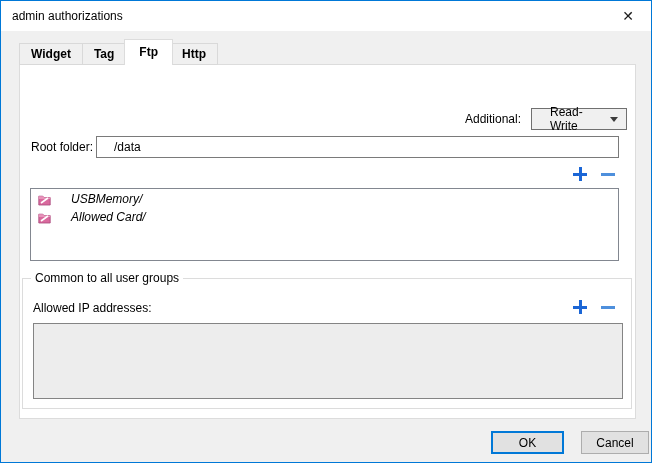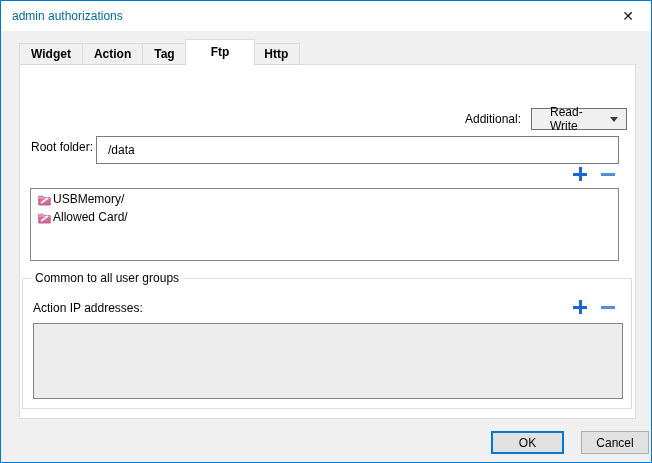--- a/index.html
+++ b/index.html
@@ -6,39 +6,39 @@
   html,body { background:#cfcfcf; }
   body { font-family:"Liberation Sans","DejaVu Sans",sans-serif; font-size:12px; color:#000; }
 
   .window{
     position:relative; width:652px; height:463px;
     background:#f0f0f0; border:1px solid #0078d7; overflow:hidden;
   }
 
   
   .titlebar{ position:absolute; left:0; top:0; width:100%; height:30px; background:#ffffff; }
-  .titlebar .title{ position:absolute; left:11px; top:8px; font-size:12px; color:#0369a1; }
+  .titlebar .title{ position:absolute; left:11px; top:8px; font-size:12px; color:#000000; }
   .close-btn{
     position:absolute; right:0; top:0; width:46px; height:30px;
     background:transparent; border:none; font-size:14px; color:#1a1a1a;
     display:flex; align-items:center; justify-content:center; cursor:default;
     font-family:"DejaVu Sans",sans-serif;
   }
 
   
   .tabs{ position:absolute; left:18px; top:38px; height:26px; display:flex; align-items:flex-end; z-index:2; }
   .tab{
     height:22px; line-height:20px; padding:0 11px; background:#f0f0f0;
     border:1px solid #d9d9d9; border-left:none; text-align:center;font-weight:bold;
   }
   .tab:first-child{ border-left:1px solid #d9d9d9; }
   .tab.active{
     height:26px; line-height:24px; background:#ffffff;
     border:1px solid #dcdcdc; border-bottom:none;
-    margin:0 -2px; padding:0 25px; position:relative; z-index:3;
+    margin:0 -2px; padding:0 14px; position:relative; z-index:3;
   }
 
   
   .panel{
     position:absolute; left:18px; top:63px; width:617px; height:355px;
     background:#ffffff; border:1px solid #dcdcdc; z-index:1;
   }
 
   
   .checkbox{ position:absolute; display:flex; align-items:center; gap:6px; }
@@ -60,40 +60,40 @@
     display:flex; align-items:center; padding:0 8px 0 18px; z-index:2;
   }
   .dropdown .dd-value{ flex:1; }
   .dropdown .dd-arrow{
     width:0; height:0; border-left:4px solid transparent; border-right:4px solid transparent;
     border-top:5px solid #3b3b3b;
   }
 
   
   .text-input{
-    position:absolute; left:95px; top:135px; width:523px; height:28px;
-    border:1px solid #7a7a7a; background:#fff; font:inherit; padding:0 11px; z-index:2;
+    position:absolute; left:95px; top:135px; width:523px; height:22px;
+    border:1px solid #7a7a7a; background:#fff; font:inherit; padding:0 17px; z-index:2;
   }
 
   .label{ position:absolute; white-space:nowrap; z-index:2; }
 
   
   .icon-plus{ position:absolute; width:16px; height:16px; z-index:2; cursor:default; }
   .icon-plus::before{ content:""; position:absolute; left:1px; top:6.5px; width:14px; height:3px; background:#1b66d6; }
   .icon-plus::after{ content:""; position:absolute; left:6.5px; top:1px; width:3px; height:14px; background:#1b66d6; }
   .icon-minus{ position:absolute; width:16px; height:16px; z-index:2; cursor:default; }
   .icon-minus::before{ content:""; position:absolute; left:1px; top:6.5px; width:14px; height:3px; background:#4e8fdc; }
 
   
   .listbox{
     position:absolute; left:29px; top:187px; width:589px; height:73px;
     background:#fff; border:1px solid #828790; z-index:2; overflow:hidden;
   }
   .list-item{ display:flex; align-items:center; height:16px; padding-left:7px; margin-top:2px; }
-  .list-item .li-text{ margin-left:2px; white-space:nowrap; }
+  .list-item .li-text{ margin-left:20px; white-space:nowrap;font-style:italic; }
   .folder-svg{ width:13px; height:13px; display:block; }
 
   
   .groupbox{
     position:absolute; left:21px; top:277px; width:610px; height:131px;
     border:1px solid #dcdcdc; z-index:2;
   }
   .groupbox .legend{
     position:absolute; left:8px; top:-8px; background:#ffffff; padding:0 4px; white-space:nowrap;
   }
@@ -118,21 +118,20 @@
 
   <div class="titlebar">
     <span class="title">admin authorizations</span>
     <button class="close-btn">
       <span>✕</span>
     </button>
   </div>
 
   <div class="tabs">
     <div class="tab">Widget</div>
-    <div class="tab">Action</div>
     <div class="tab">Tag</div>
     <div class="tab active">Ftp</div>
     <div class="tab">Http</div>
   </div>
 
   <div class="panel"></div>
 
   <div class="checkbox checked" style="left:470px; top:85px;">
     <span class="box"></span>
     <span class="cb-label">Enable FTP authorization</span>
@@ -166,21 +165,21 @@
         <line x1="3" y1="10" x2="10" y2="5" stroke="#ffffff" stroke-width="1.6"></line>
       </svg>
       <span class="li-text">Allowed Card/</span>
     </div>
   </div>
 
   <div class="groupbox">
     <span class="legend">Common to all user groups</span>
   </div>
 
-  <span class="label" style="left:32px; top:300px;">Action IP addresses:</span>
+  <span class="label" style="left:32px; top:300px;">Allowed IP addresses:</span>
 
   <div class="checkbox checked" style="left:408px; top:299px;">
     <span class="box"></span>
     <span class="cb-label">Use FTPS only</span>
   </div>
   <div class="checkbox checked" style="left:503px; top:299px;">
     <span class="box"></span>
     <span class="cb-label">Allow all</span>
   </div>
   <span class="icon-plus" style="left:571px; top:298px;"></span>

